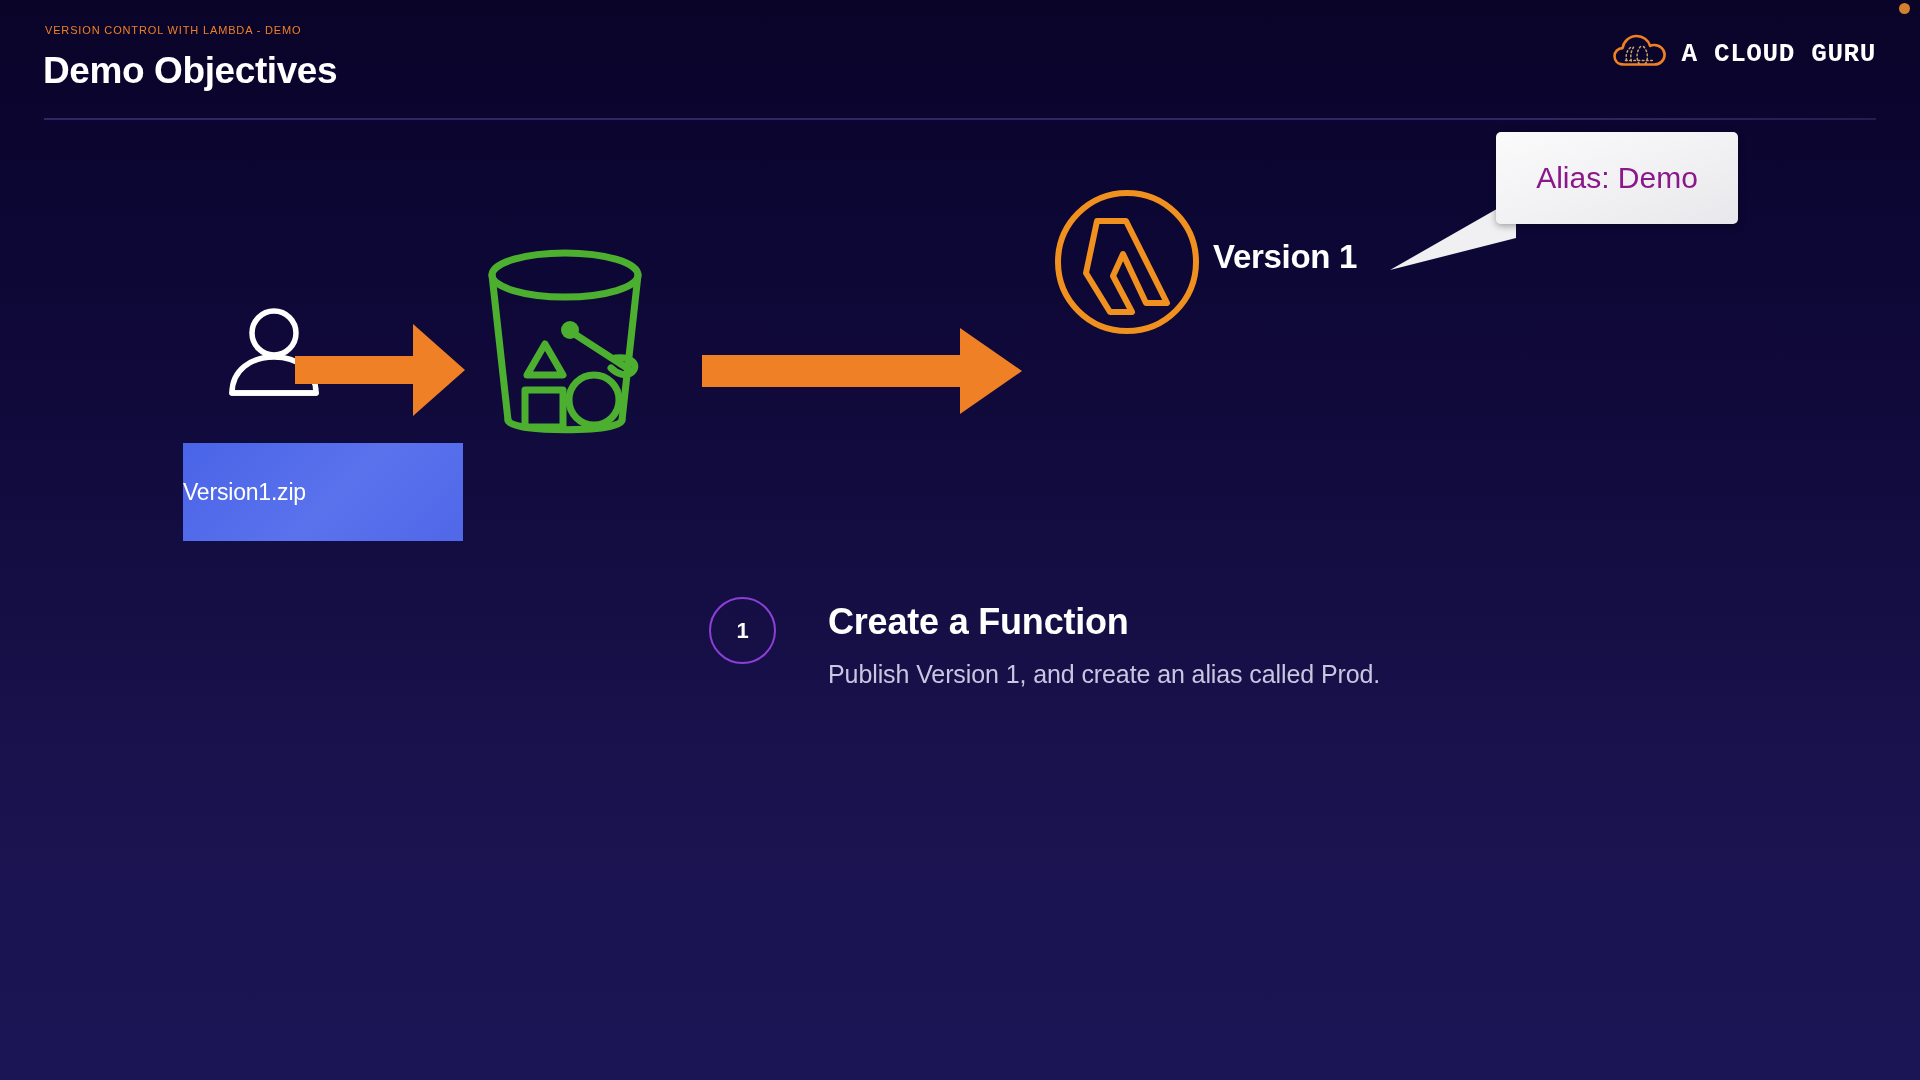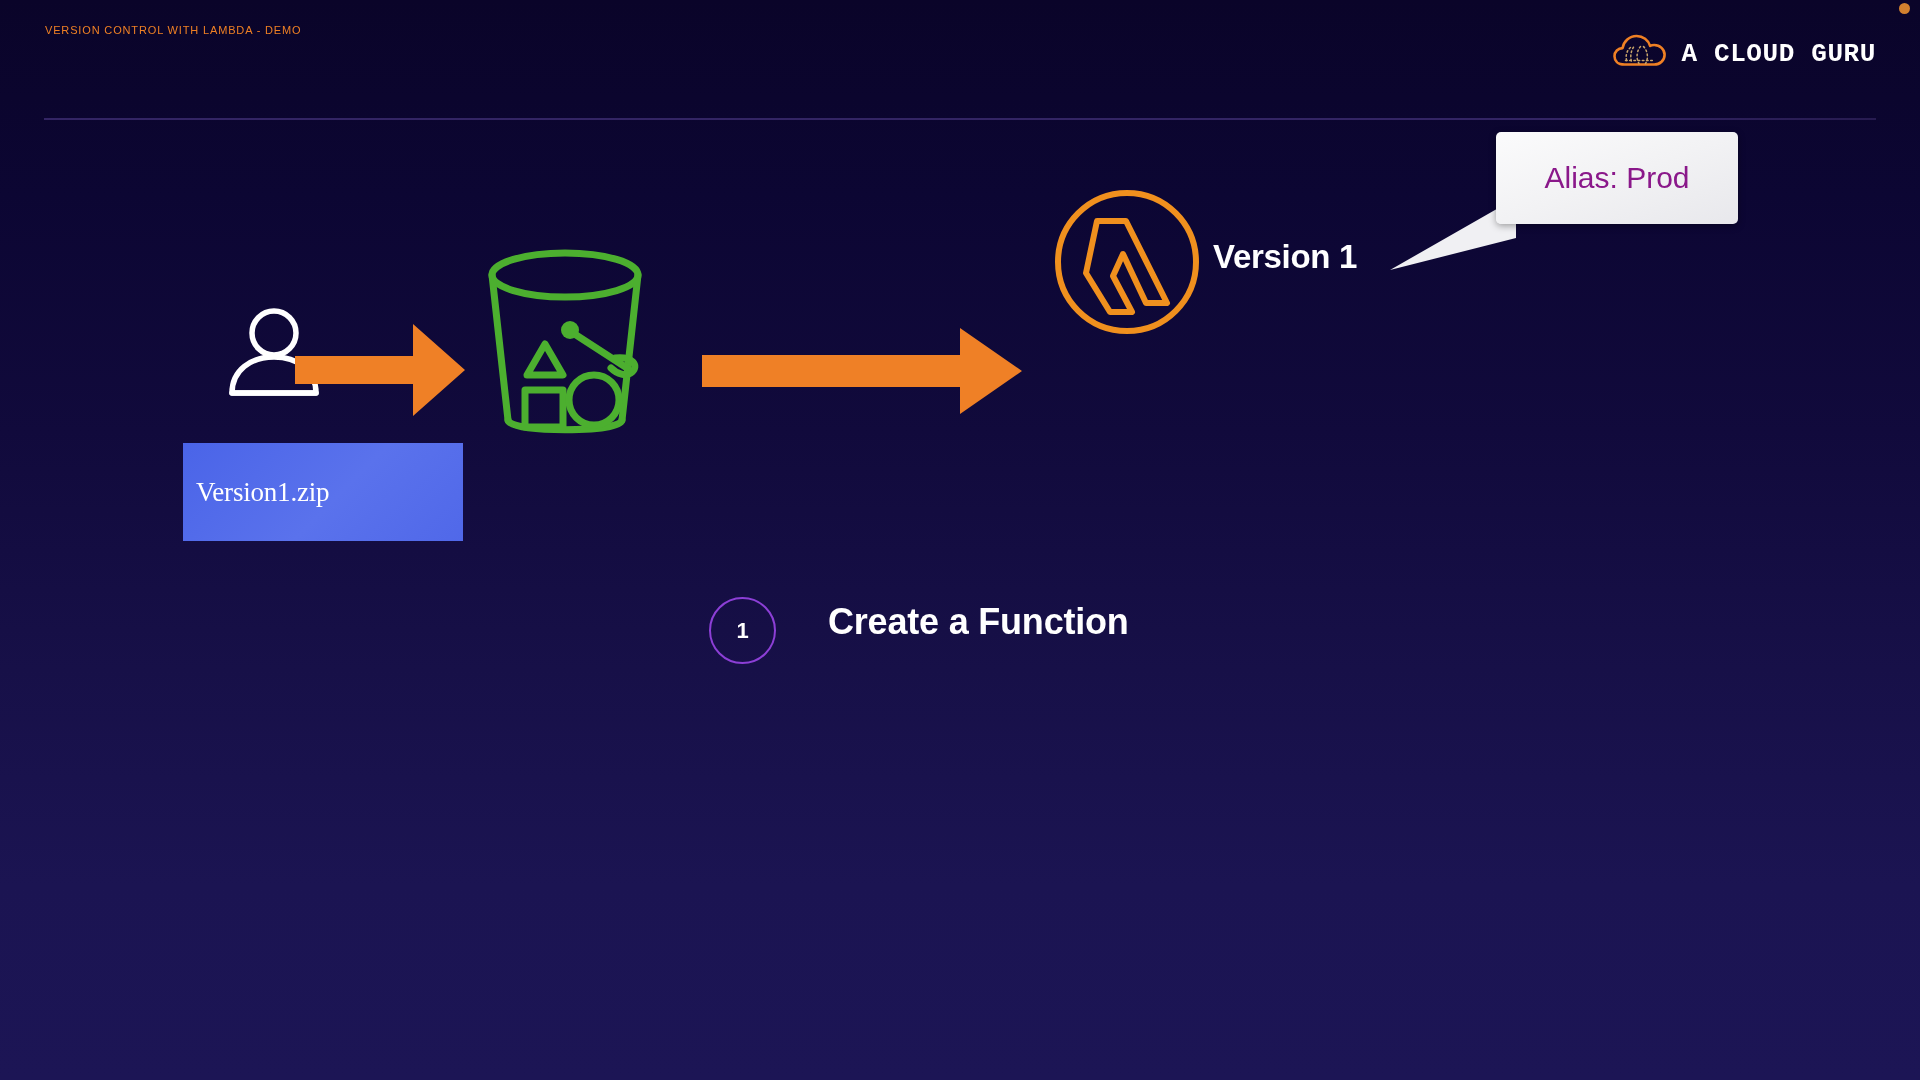--- a/index.html
+++ b/index.html
@@ -74,24 +74,22 @@
   }
 
   
   #zip-box {
     position:absolute; left:183px; top:443px;
     width:280px; height:98px;
     background:linear-gradient(135deg,#4a64e8 0%,#5a72ec 55%,#5068e9 100%);
     display:flex; align-items:center;
   }
   #zip-label {
-    padding-left:13px;
-    font-size:27px; color:#ffffff; letter-spacing:-0.2px;
+    font-size:23px; color:#ffffff; letter-spacing:-0.2px;
     white-space:nowrap;
-    font-family:Liberation Serif, serif;
   }
 
   
   #callout-wrap { position:absolute; left:1390px; top:132px; }
   #callout-box {
     position:absolute; left:106px; top:0;
     width:242px; height:92px;
     background:linear-gradient(160deg,#fbfbfc 0%,#f2f2f4 50%,#e8e8ec 100%);
     border-radius:5px;
     box-shadow:0 2px 7px rgba(0,0,0,.35);
@@ -122,20 +120,21 @@
     margin-top:17px;
     font-size:25px; color:#c9c6e2; letter-spacing:-0.1px; white-space:nowrap;
   }
 </style>
 </head>
 <body>
 
 <div id="slide">
 
   <div id="kicker">VERSION CONTROL WITH LAMBDA - DEMO</div>
+  <div id="page-title">Demo Objectives</div>
   <div id="divider"></div>
 
   <div id="brand">
     <span>
       <svg width="56" height="36" viewBox="0 0 56 36">
         <path d="M12.5 31.5 C5.6 31.5 2.5 27.6 2.5 23.2 C2.5 18.8 6.0 15.2 10.6 15.1
                  C11.6 8.2 17.4 3.0 24.6 3.0 C31.0 3.0 36.4 7.1 38.1 12.9
                  C39.3 12.3 40.7 12.0 42.2 12.0 C48.0 12.0 52.6 16.4 52.6 21.8
                  C52.6 27.2 48.0 31.5 42.2 31.5 Z" fill="none" stroke="#ef8024" stroke-width="2.6" stroke-linejoin="round"></path>
         <g stroke="#c8a46a" stroke-width="1.5" stroke-linecap="round" stroke-dasharray="1.6 2.6" fill="none">
@@ -196,30 +195,31 @@
     </svg>
   </div>
 
   <div id="version-label">Version 1</div>
 
   <div id="callout-wrap">
     <svg width="132" height="150" viewBox="0 0 132 150" style="position:absolute;left:0;top:44px;">
       <path d="M0 94 L126 22 L126 62 Z" fill="#f0f0f3"></path>
     </svg>
     <div id="callout-box">
-      <span id="callout-text">Alias: Prod</span>
+      <span id="callout-text">Alias: Demo</span>
     </div>
   </div>
 
   <div id="zip-box">
     <span id="zip-label">Version1.zip</span>
   </div>
 
   <div id="step-row">
     <div id="step-number-circle">
       <span id="step-number">1</span>
     </div>
     <div id="step-texts">
       <div id="step-title">Create a Function</div>
+      <div id="step-desc">Publish Version 1, and create an alias called Prod.</div>
     </div>
   </div>
 
 </div>
 
 </body></html>

